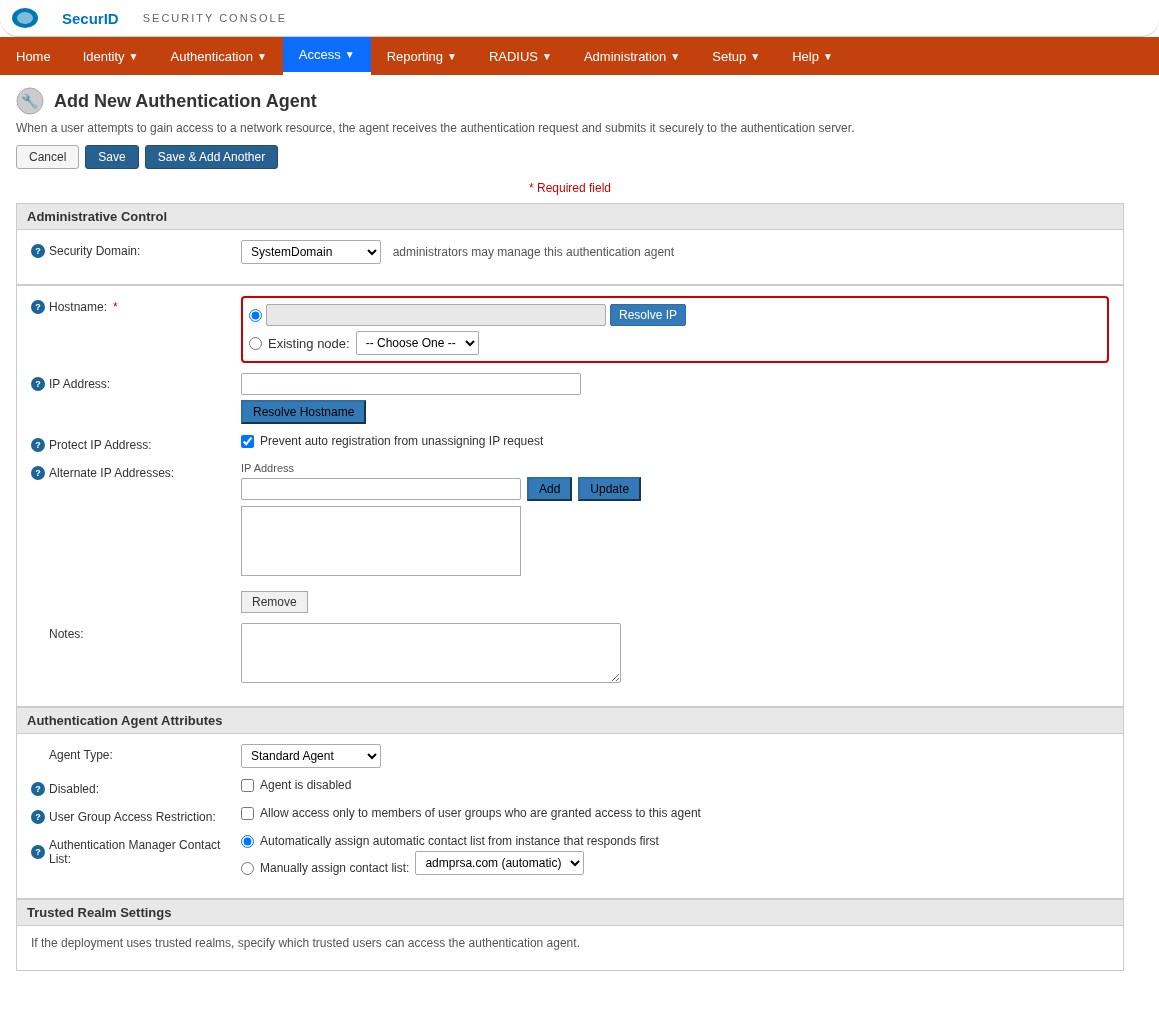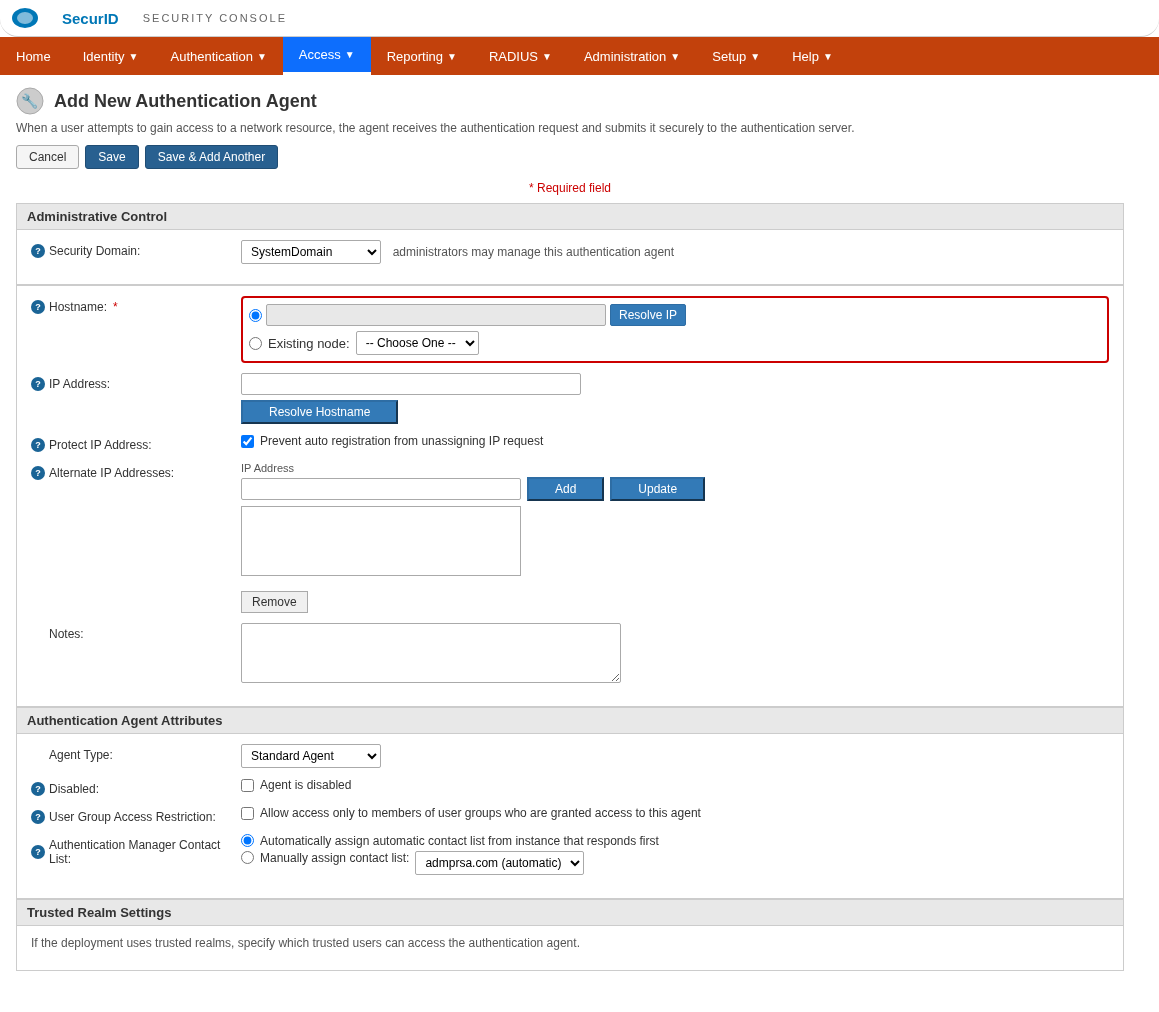--- a/index.html
+++ b/index.html
@@ -17,21 +17,21 @@
     
     .page { padding: 12px 16px; max-width: 1140px; }
     .page-header { display: flex; align-items: center; gap: 10px; margin-bottom: 6px; }
     .page-desc { font-size: 12px; color: #555; margin-bottom: 10px; }
     .btn-row { display: flex; gap: 6px; margin-bottom: 12px; }
 
     
     .btn { padding: 4px 12px; font-size: 12px; cursor: pointer; border-radius: 3px; border: 1px solid; }
     .btn-default { background: #f5f5f5; border-color: #aaa; color: #333; }
     .btn-primary { background: #286090; border-color: #204d74; color: #fff; }
-    .btn-blue { background: #337ab7; border-color: #2e6da4; color: #ffffff; font-size: 12px; padding: 3px 26px; cursor: pointer; }
+    .btn-blue { background: #337ab7; border-color: #2e6da4; color: #000000; font-size: 12px; padding: 3px 10px; cursor: pointer; }
     .btn-outlined { background: #f0f0f0; border: 1px solid #aaa; color: #333; font-size: 12px; padding: 3px 10px; cursor: pointer; }
 
     
     .required-note { color: #cc0000; font-size: 12px; margin-bottom: 8px; text-align: center; }
     .req-star { color: #cc0000; }
 
     
     .section { border: 1px solid #ccc; }
     .section-header { background: #e8e8e8; padding: 5px 10px; font-size: 13px; font-weight: bold; color: #333; border-bottom: 1px solid #ccc; }
     .section-body { padding: 10px 14px; }
@@ -64,21 +64,21 @@
     .alt-ip-label { font-size: 11px; color: #555; margin-bottom: 3px; }
     .alt-ip-row { display: flex; gap: 6px; align-items: center; margin-bottom: 5px; }
 
     
     .notes-textarea { width: 380px; height: 60px; resize: vertical; }
 
     
     .checkbox-row { display: flex; align-items: center; gap: 6px; font-size: 12px; }
 
     
-    .radio-row { display: flex; align-items: flex-start; gap: 6px; font-size: 12px; margin-bottom: 3px; }
+    .radio-row { display: flex; align-items: flex-end; gap: 6px; font-size: 12px; margin-bottom: 3px; }
 
     
     .agent-type-select { width: 140px; }
 
     
     .logo-icon { width: 26px; height: 20px; }
 
     
     .list-box { width: 280px; height: 70px; border: 1px solid #aaa; overflow-y: auto; background: #fff; }
   </style>

